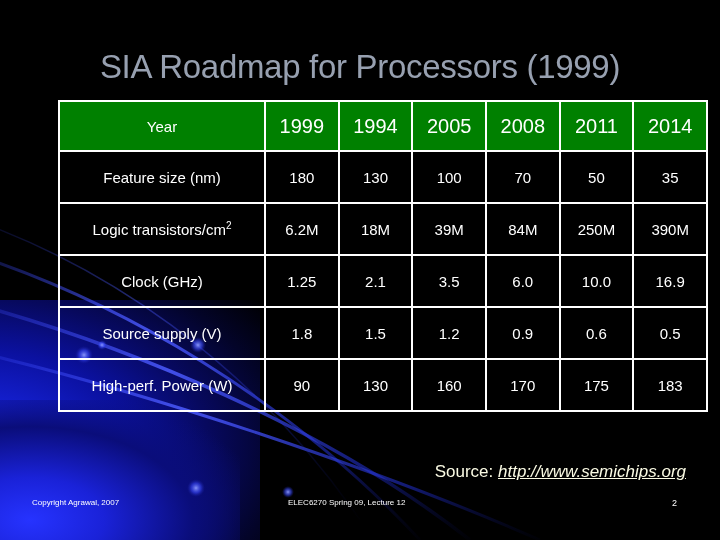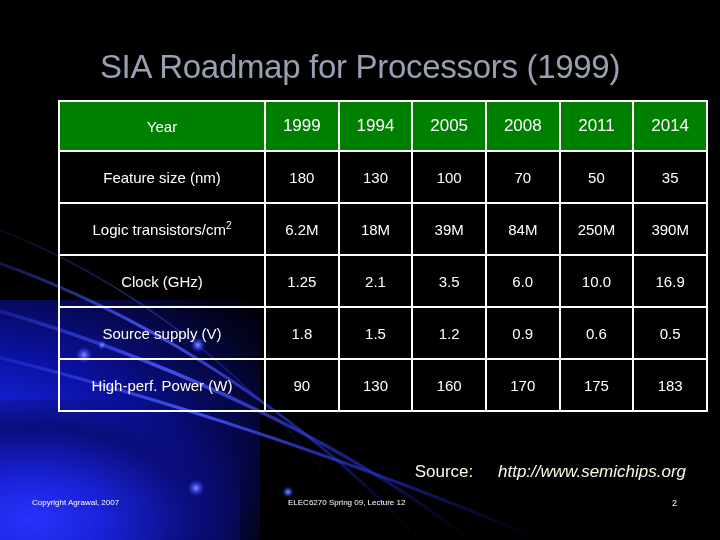--- a/index.html
+++ b/index.html
@@ -77,21 +77,21 @@
     text-align: center;
     vertical-align: middle;
     font-weight: normal;
     padding: 0;
     height: 50px;
     font-size: 15px;
   }
   table.roadmap thead th {
     background: #008000;
     height: 48px;
-    font-size: 17px;
+    font-size: 20px;
   }
   table.roadmap .label-col {
     width: 204px;
     font-size: 15px;
   }
   table.roadmap tbody td {
     background: transparent;
   }
   table.roadmap tbody tr td:first-child {
     
@@ -108,22 +108,22 @@
     left: 0;
     top: 462px;
     width: 686px;
     text-align: right;
     font-size: 17px;
     color: #fbfbe4;
     white-space: nowrap;
   }
   .source .url {
     font-style: italic;
+    text-decoration: underline;
     color: #fbfbe4;
-    margin-left: 20px;
   }
 
   
   .foot {
     position: absolute;
     top: 498px;
     font-size: 8px;
     color: #ffffff;
     white-space: nowrap;
   }

